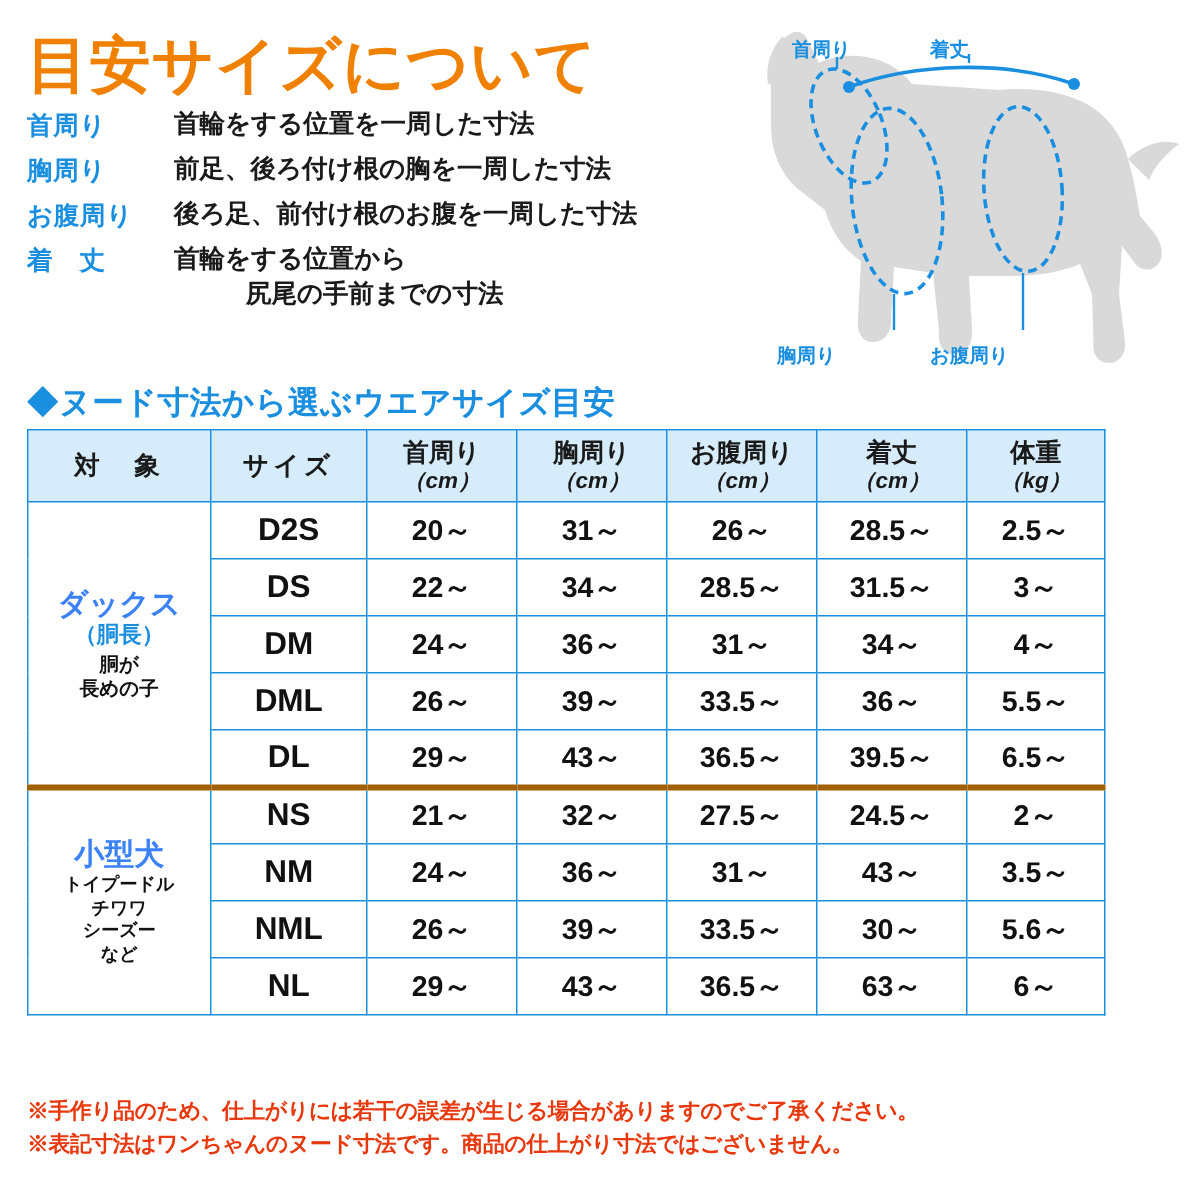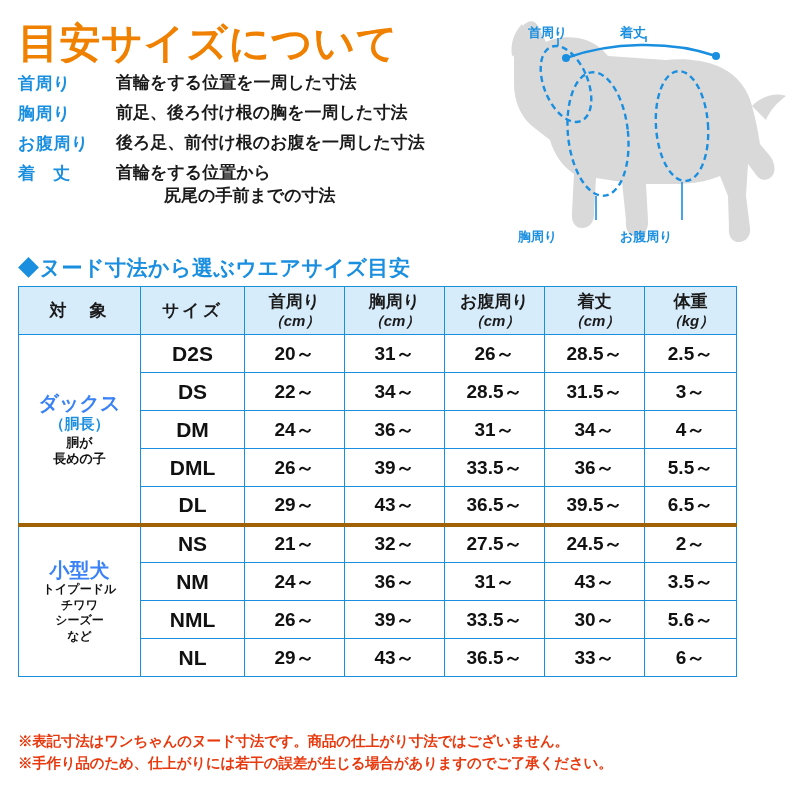--- a/index.html
+++ b/index.html
@@ -394,24 +394,24 @@
         <td>39～</td>
         <td>33.5～</td>
         <td>30～</td>
         <td>5.6～</td>
       </tr>
       <tr>
         <td class="size-name">NL</td>
         <td>29～</td>
         <td>43～</td>
         <td>36.5～</td>
-        <td>33～</td>
+        <td>63～</td>
         <td>6～</td>
       </tr>
     </tbody>
   </table>
 
   <div class="notes">
+    <div class="note">※手作り品のため、仕上がりには若干の誤差が生じる場合がありますのでご了承ください。</div>
     <div class="note">※表記寸法はワンちゃんのヌード寸法です。商品の仕上がり寸法ではございません。</div>
-    <div class="note">※手作り品のため、仕上がりには若干の誤差が生じる場合がありますのでご了承ください。</div>
   </div>
 
 </div>
 
 </body></html>

